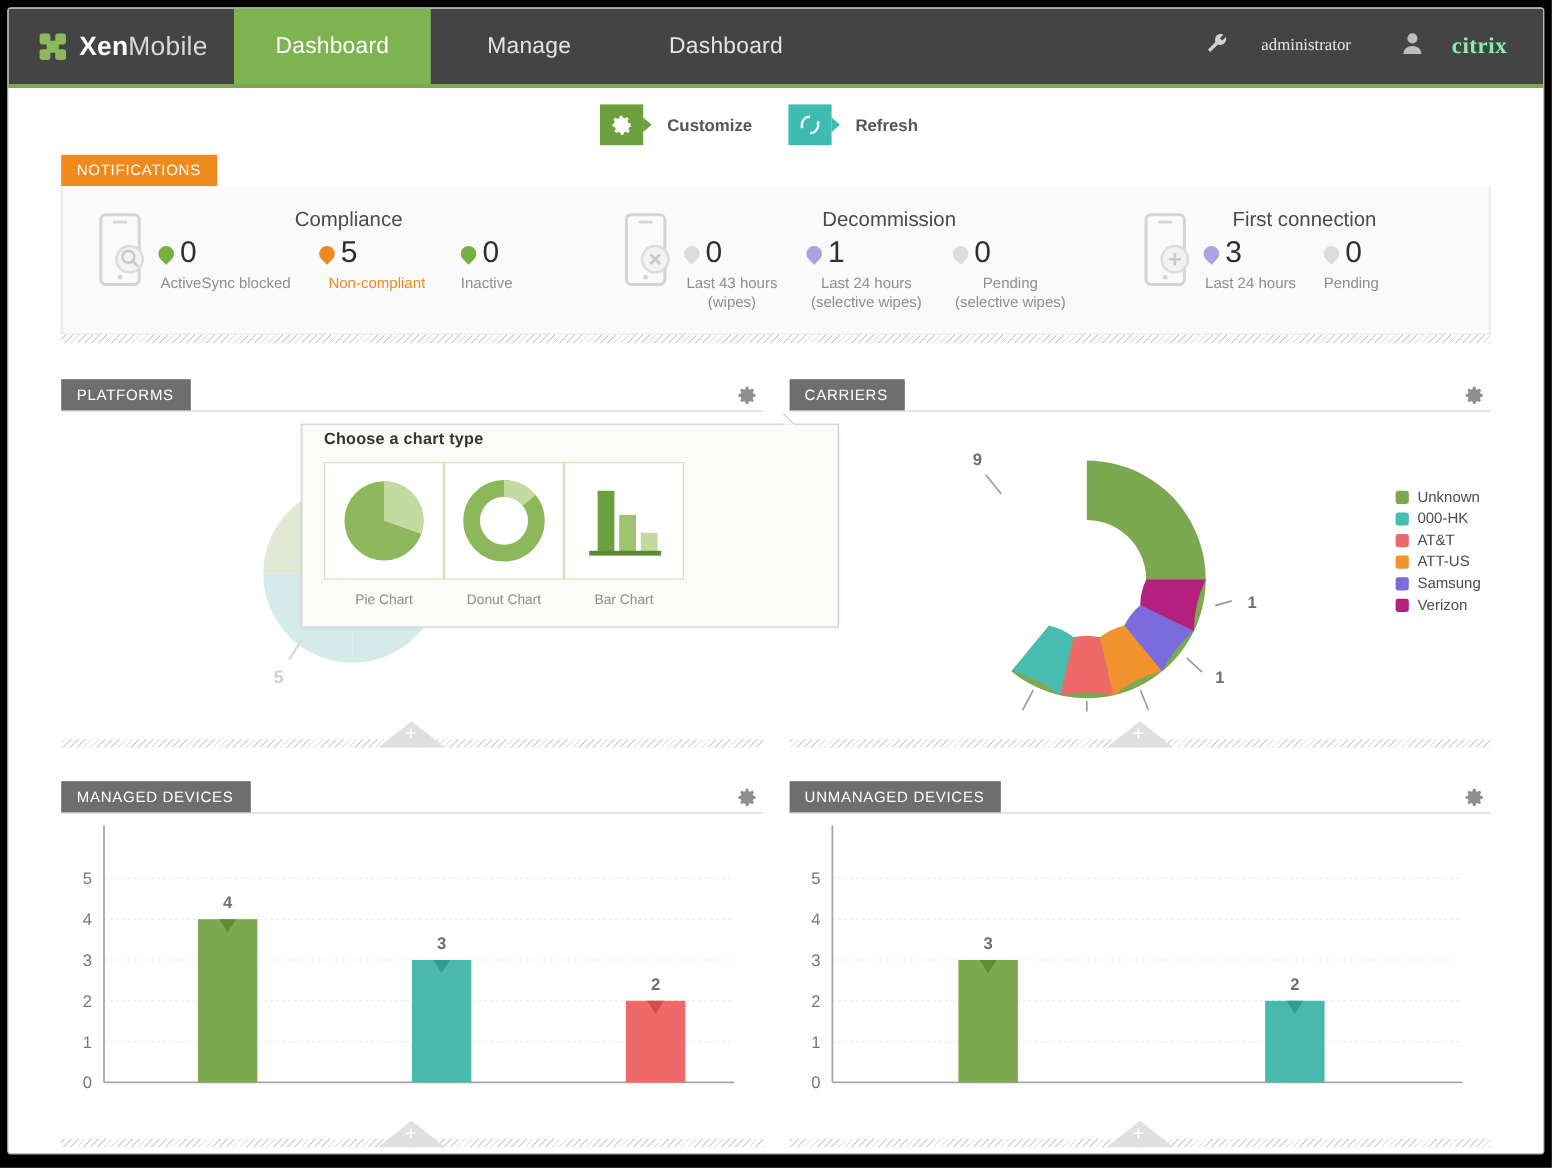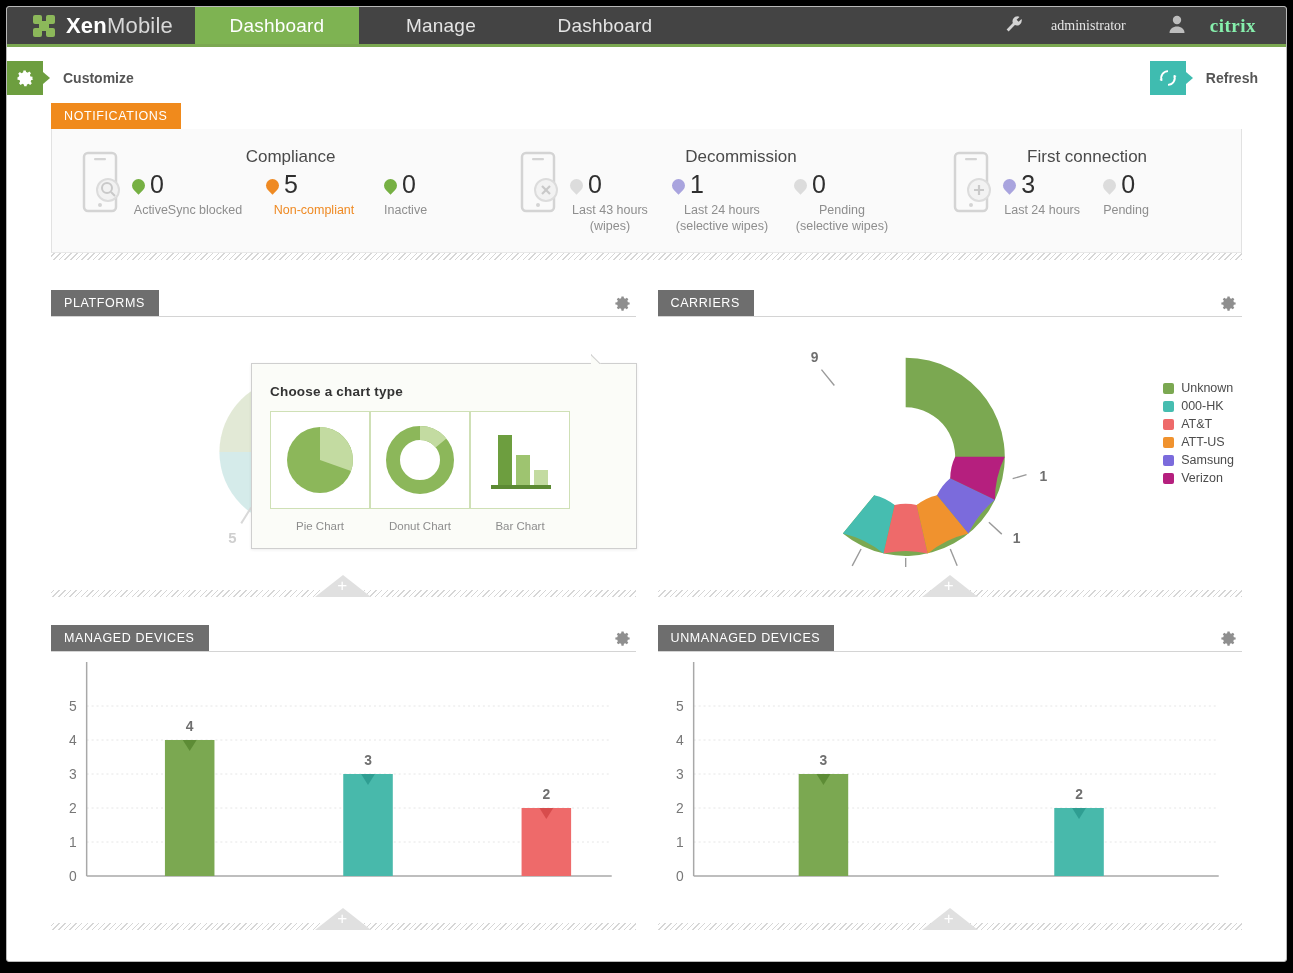--- a/index.html
+++ b/index.html
@@ -13,21 +13,21 @@
     position: absolute; left: 6px; top: 6px;
     width: 1281px; height: 956px;
     background: #ffffff;
     border: 1px solid #b9b9b9;
     border-radius: 3px;
     overflow: hidden;
   }
 
   
   .topnav {
-    height: 40px; background: #444444;
+    height: 66px; background: #444444;
     display: flex; align-items: stretch;
     border-bottom: 3px solid #7ba851;
     position: relative;
   }
   .brand {
     display: flex; align-items: center;
     padding: 0 22px 0 26px; color: #fff;
     font-size: 22px; letter-spacing: .2px;
   }
   .brand .logo-mark {
@@ -69,21 +69,21 @@
   }
   .nav-person { width: 50px; text-align: center; }
   .citrix-logo {
     color: #86efac; font-size: 19px; font-weight: bold;
     letter-spacing: .5px; padding: 0 14px 0 8px;
     font-family: "Liberation Serif", serif;
   }
 
   
   .actionbar {
-    display: flex; justify-content: space-between; align-items: center;
+    display: flex; justify-content: center; align-items: center;
     padding: 14px 28px 8px 0; gap: 30px;
   }
   .action-btn {
     display: flex; align-items: center; cursor: pointer;
   }
   .action-tile {
     width: 36px; height: 34px; position: relative;
     display: flex; align-items: center; justify-content: center;
   }
   .action-tile.green { background: #6d9e3f; }
@@ -174,25 +174,24 @@
     color: #fff; font-size: 17px; line-height: 1; pointer-events: none;
   }
   .expander .hatchline {
     position: absolute; left: 0; right: 0; bottom: 0; height: 7px;
     background-image: repeating-linear-gradient(
       -45deg, #d6d6d6 0 1px, #ffffff 1px 4px);
   }
 
   
   .chart-popup {
-    position: absolute; left: 200px; top: 10px; width: 386px;
+    position: absolute; left: 200px; top: 10px; width: 448px;
     background: #fbfcf8; border: 1px solid #cfcfcf;
-    padding: 20px 18px 16px 18px; z-index: 40;
+    padding: 4px 18px 16px 18px; z-index: 40;
     box-shadow: 0 1px 3px rgba(0,0,0,.07);
-    margin-top: 36px;
   }
   .chart-popup .beak {
     position: absolute; right: 25px; top: -11px;
     width: 20px; height: 11px; overflow: hidden;
   }
   .chart-popup .beak:before {
     content: ""; position: absolute; left: 0; top: 1px;
     width: 14px; height: 14px; background: #fbfcf8;
     border-left: 1px solid #cfcfcf; border-top: 1px solid #cfcfcf;
     transform: rotate(45deg); transform-origin: 0 0;

